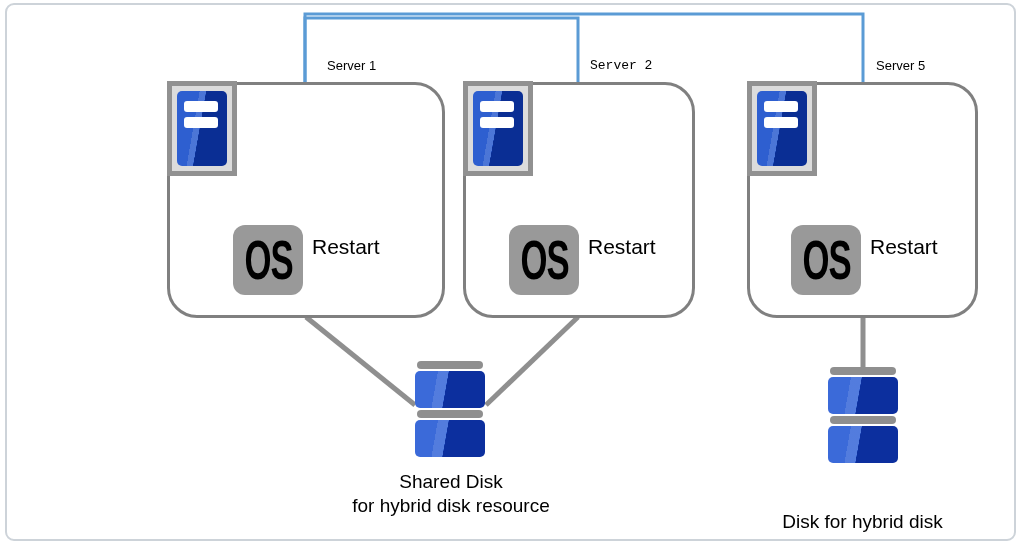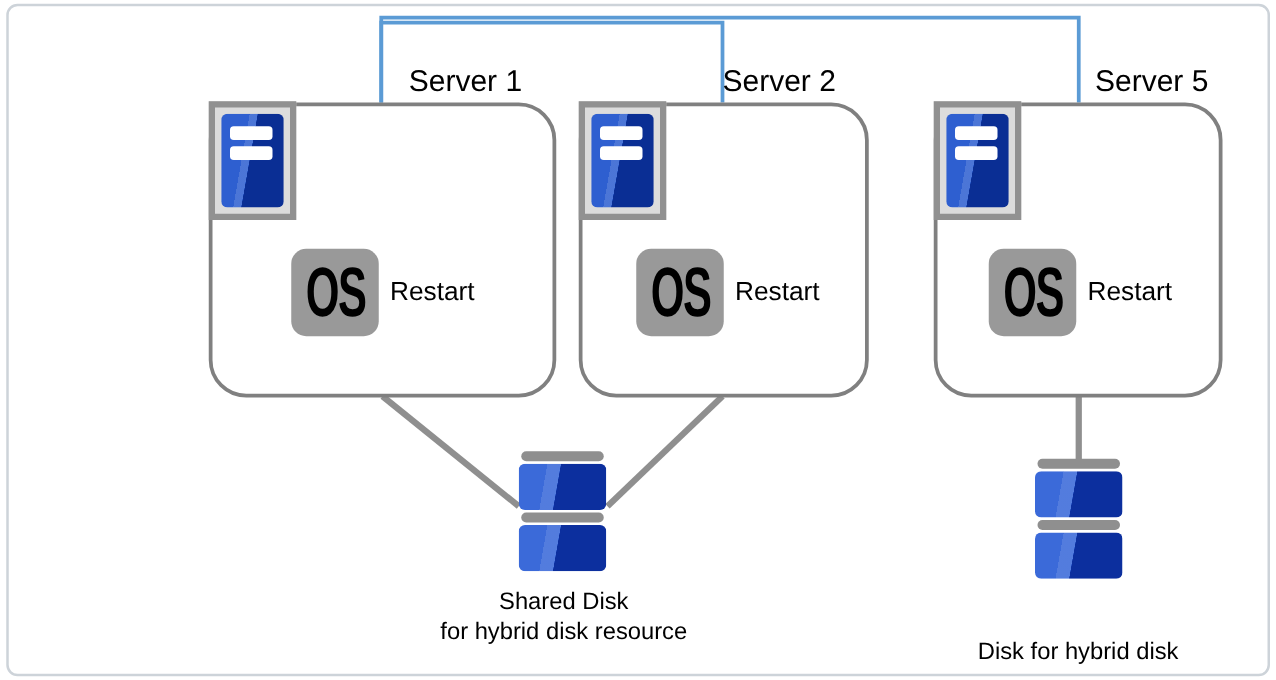--- a/index.html
+++ b/index.html
@@ -44,30 +44,30 @@
     flex:1;margin:5px;border-radius:5px;
     background:
       linear-gradient(100deg, rgba(255,255,255,0) 36%, rgba(255,255,255,0.14) 36%, rgba(255,255,255,0.14) 46%, rgba(255,255,255,0) 46%),
       linear-gradient(100deg, var(--server-blue-light) 46%, var(--server-blue-dark) 46.5%);
     padding-top:10px;
   }
   .server-icon-bar{
     width:34px;height:11px;margin:0 0 5px 7px;background:#fff;border-radius:3px;
   }
   .server-label{
-    position:absolute;top:55px;font-size:24px;line-height:22px;white-space:nowrap;
+    position:absolute;top:55px;font-size:13px;line-height:22px;white-space:nowrap;
   }
-  .sl1{left:327px;} .sl2{left:578px;} .sl3{left:876px;}
+  .sl1{left:327px;} .sl2{left:590px;font-family:Liberation Mono, monospace;} .sl3{left:876px;}
   .os-row{
     position:absolute;top:199px;display:flex;align-items:center;gap:9px;
   }
   .or1{left:233px;} .or2{left:509px;} .or3{left:791px;}
   .os-badge{
     width:70px;height:70px;background:var(--os-badge);border-radius:12px;
-    display:flex;align-items:center;justify-content:center;overflow:hidden;
+    display:flex;align-items:center;justify-content:center;overflow:hidden;margin-top:26px;
   }
   .os-badge span{
     font-size:56px;font-weight:bold;letter-spacing:-2px;
     transform:scaleX(0.62);transform-origin:center;line-height:1;
   }
   .restart-label{font-size:21px;white-space:nowrap;}
   .disk{
     position:absolute;width:70px;display:flex;flex-direction:column;
   }
   .dk-shared{left:415px;top:361px;}

